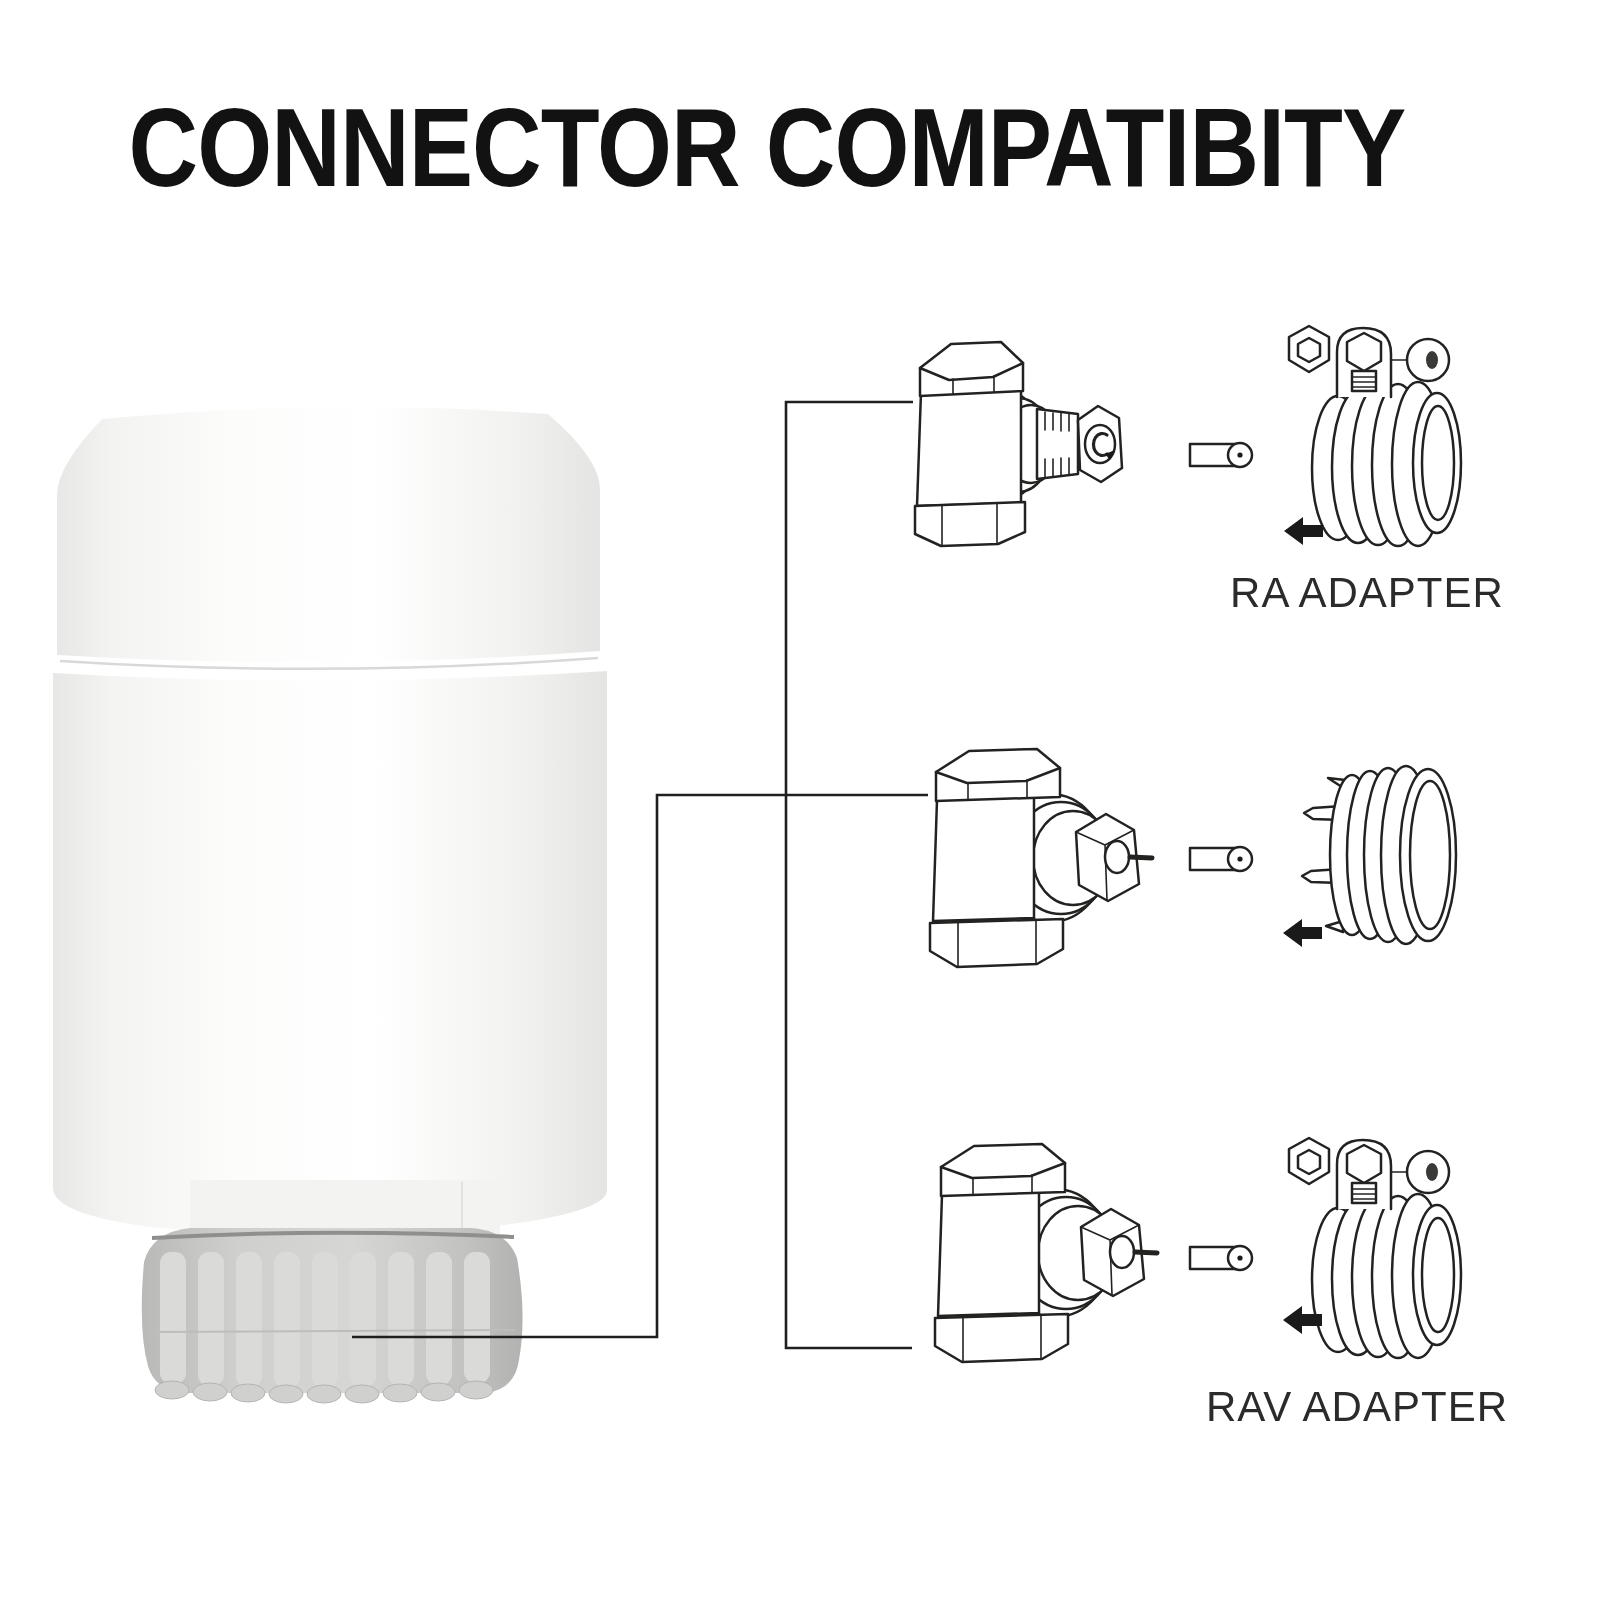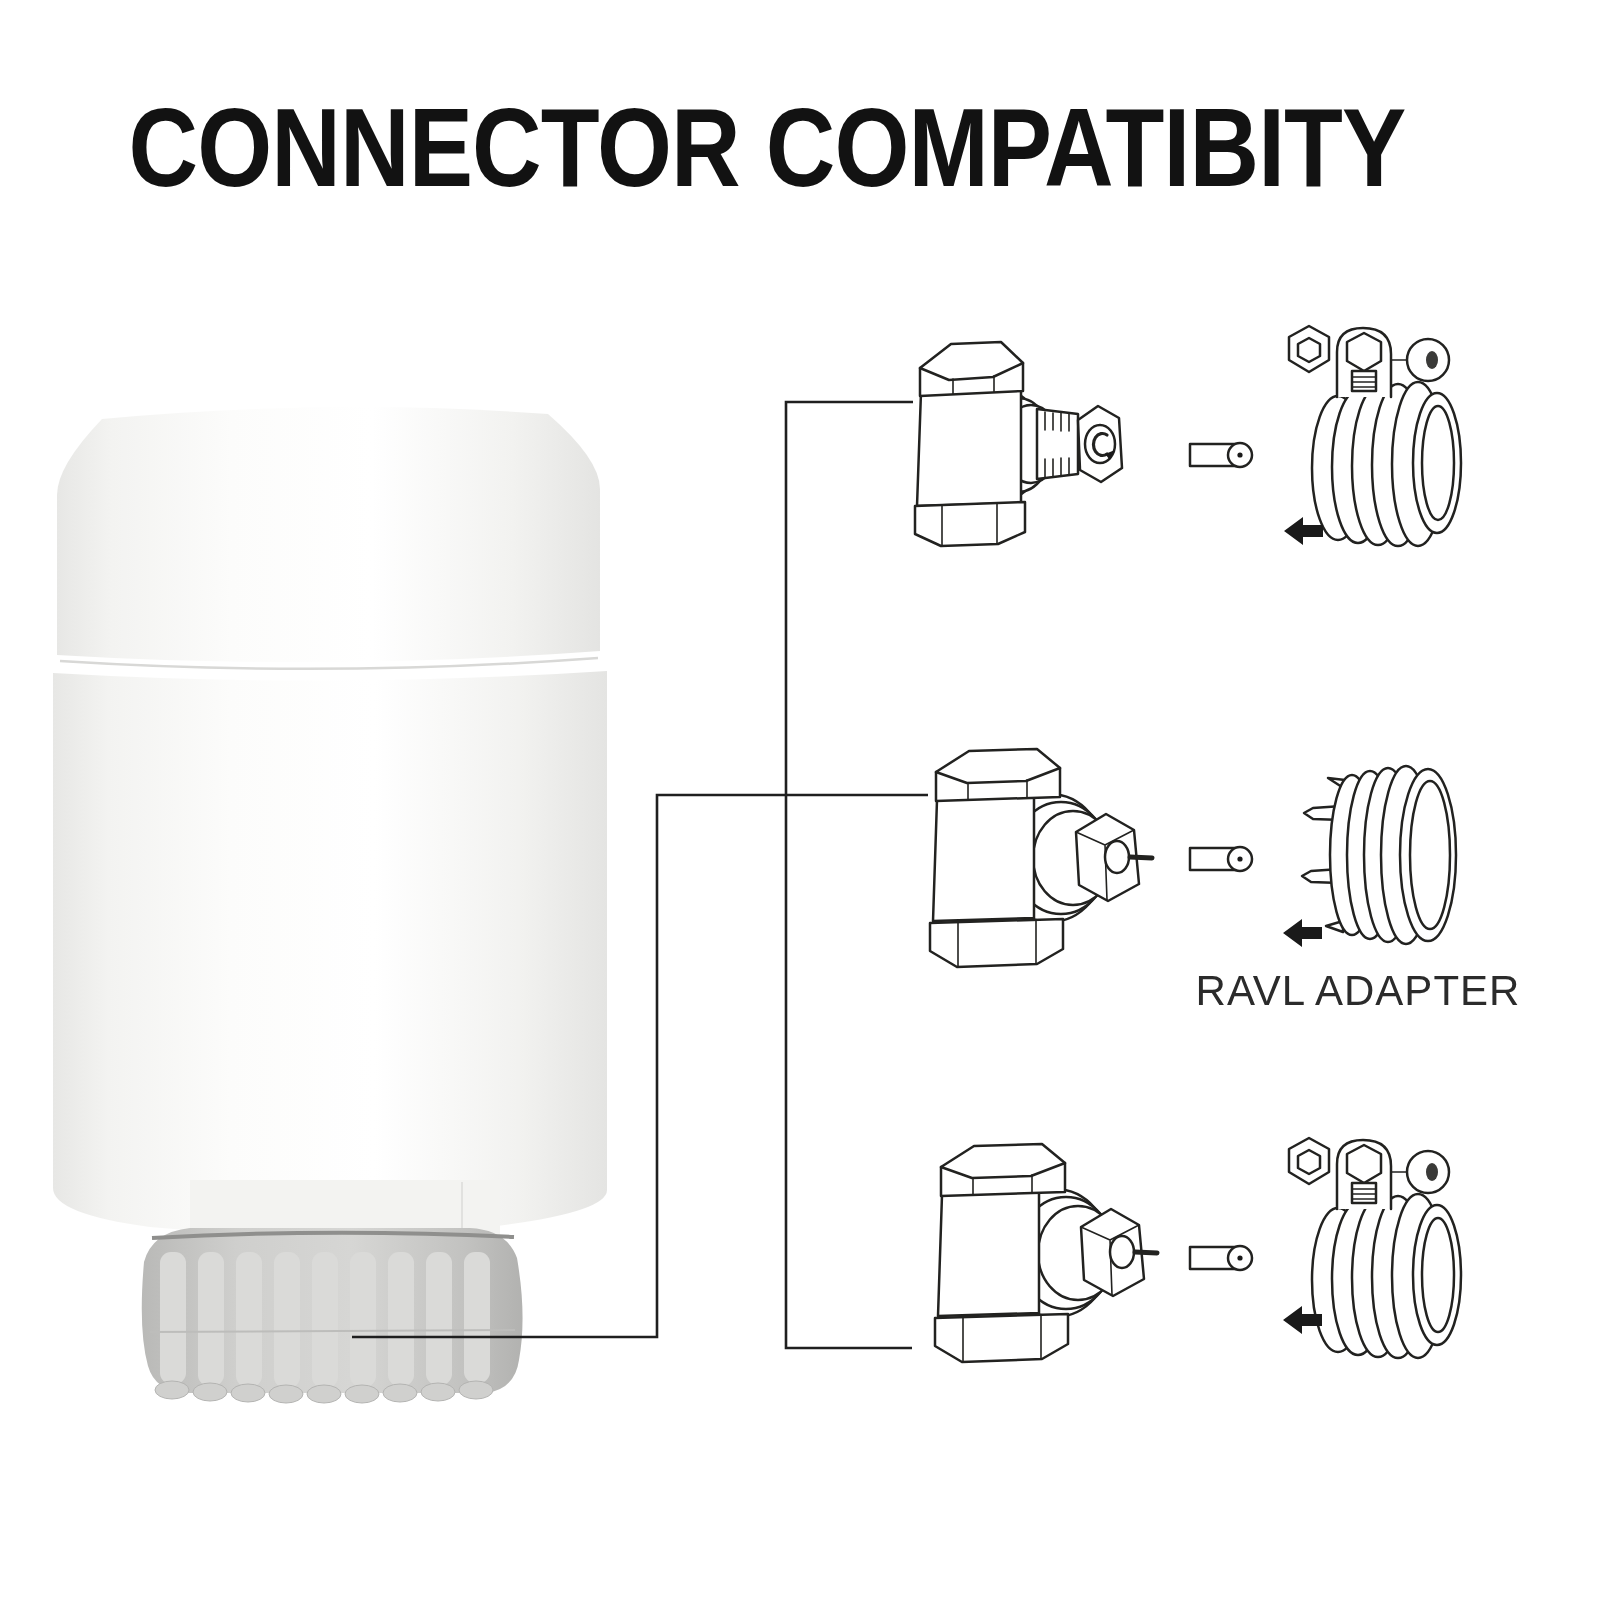--- a/index.html
+++ b/index.html
@@ -202,15 +202,16 @@
         <use href="#arrow-left" x="1284" y="517"></use>
       </g>
     <g>
         <use href="#arrow-left" x="1283" y="919"></use>
       </g>
     <g>
         <use href="#arrow-left" x="1283" y="1306"></use>
       </g>
   </svg>
 
-  <div class="adapter-label" id="label-ravl">RAVL ADAPTER</div>
+  <div class="adapter-label" id="label-ra">RA ADAPTER</div>
+  <div class="adapter-label" id="label-rav">RAV ADAPTER</div>
 
 </div>
 
 </body></html>

